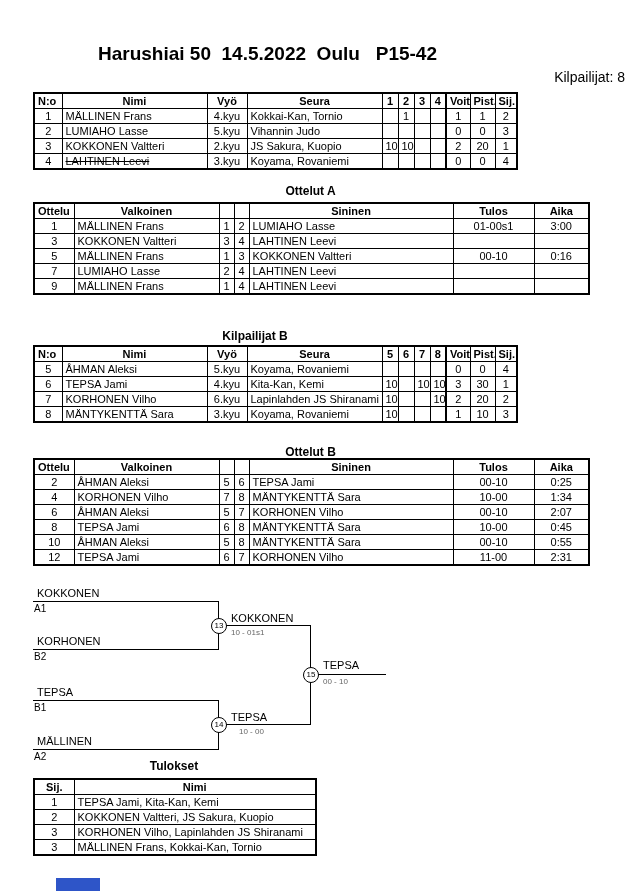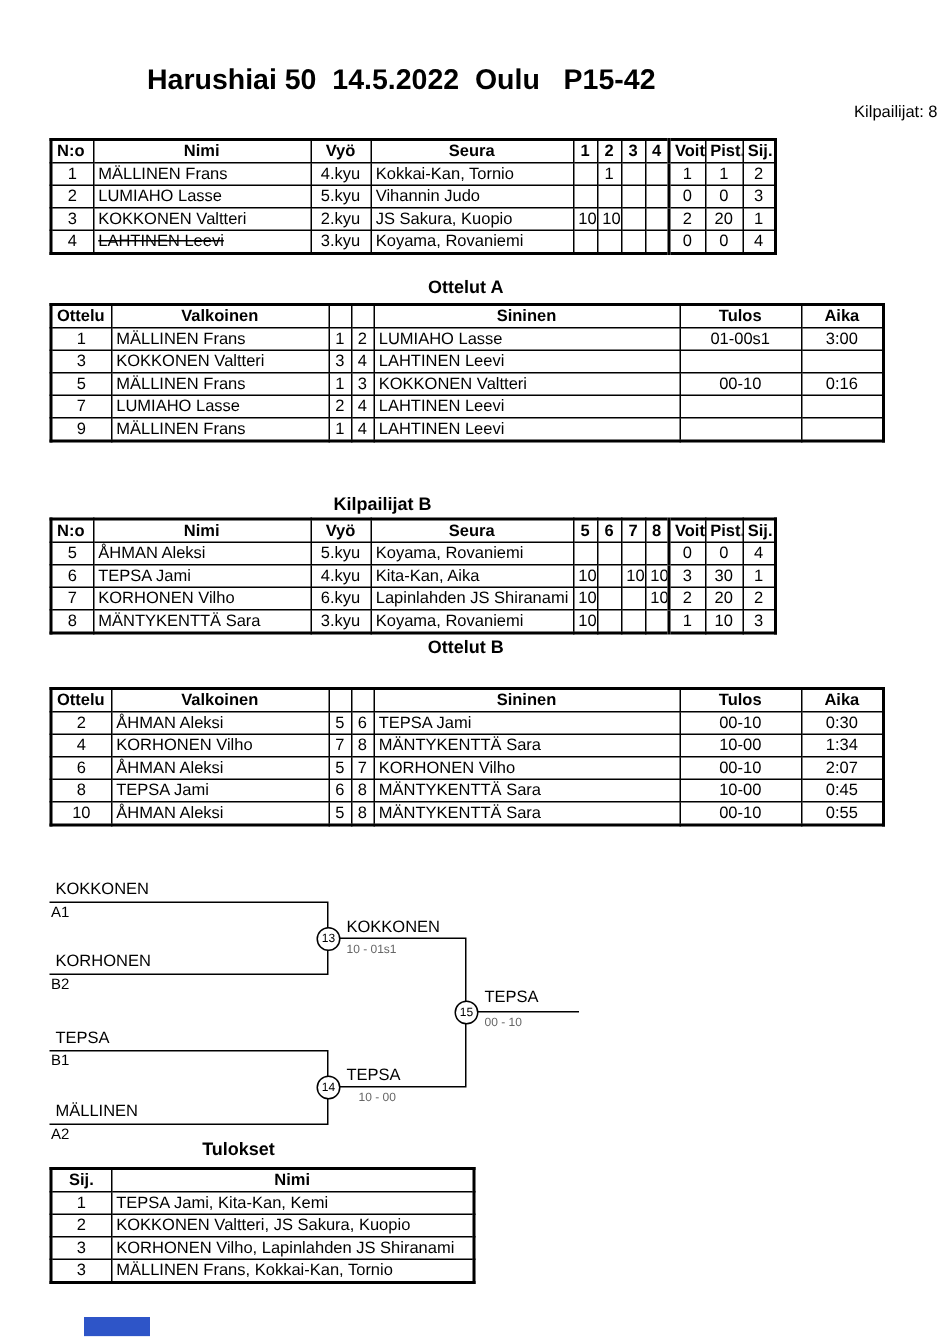--- a/index.html
+++ b/index.html
@@ -1,20 +1,20 @@
 <!DOCTYPE html>
 <html><head>
 <meta charset="utf-8">
 <style>
   html,body{margin:0;padding:0;background:#fff;}
   .page{position:relative;width:630px;height:891px;background:#fff;overflow:hidden;
         font-family:Liberation Sans, sans-serif;color:#000;padding-left:25px;}
   .title{position:absolute;left:0;top:43px;width:535px;text-align:center;
          font-size:19px;font-weight:bold;white-space:pre;}
-  .count{position:absolute;right:30px;top:69px;font-size:11px;}
+  .count{position:absolute;right:30px;top:69px;font-size:14px;}
   .sec{position:absolute;font-weight:bold;font-size:12px;text-align:center;white-space:pre;}
   table{border-collapse:collapse;table-layout:fixed;position:absolute;border:2px solid #000;background:#fff;}
   th,td{border:1px solid #000;font-size:11px;padding:0 3px;height:14px;line-height:14px;
         white-space:nowrap;overflow:hidden;}
   th{font-weight:bold;}
   .c{text-align:center}.l{text-align:left}
   .thick{border-left-width:2px;}
   .strike{text-decoration:line-through;}
   td.ovf{overflow:visible;}
   .bracket{position:absolute;left:33px;top:585px;width:430px;height:180px;}
@@ -233,21 +233,21 @@
           <td class="c"></td>
           <td class="c"></td>
           <td class="c thick">0</td>
           <td class="c">0</td>
           <td class="c">4</td>
         </tr>
         <tr>
           <td class="c">6</td>
           <td class="l">TEPSA Jami</td>
           <td class="c">4.kyu</td>
-          <td class="l">Kita-Kan, Aika</td>
+          <td class="l">Kita-Kan, Kemi</td>
           <td class="c">10</td>
           <td class="c"></td>
           <td class="c">10</td>
           <td class="c">10</td>
           <td class="c thick">3</td>
           <td class="c">30</td>
           <td class="c">1</td>
         </tr>
         <tr>
           <td class="c">7</td>
@@ -271,21 +271,21 @@
           <td class="c"></td>
           <td class="c"></td>
           <td class="c"></td>
           <td class="c thick">1</td>
           <td class="c">10</td>
           <td class="c">3</td>
         </tr>
       </tbody>
     </table>
 
-  <div class="sec" style="left:33px;top:424px;width:555px;">Ottelut B</div>
+  <div class="sec" style="left:33px;top:445px;width:555px;">Ottelut B</div>
   <table style="left:33px;top:458px;width:555px;">
       <colgroup>
         <col style="width: 40px;">
         <col style="width: 145px;">
         <col style="width: 15px;">
         <col style="width: 15px;">
         <col style="width: 204px;">
         <col style="width: 81px;">
         <col style="width: 55px;">
       </colgroup>
@@ -301,21 +301,21 @@
         </tr>
       </thead>
       <tbody>
         <tr>
           <td class="c">2</td>
           <td class="l">ÅHMAN Aleksi</td>
           <td class="c">5</td>
           <td class="c">6</td>
           <td class="l">TEPSA Jami</td>
           <td class="c">00-10</td>
-          <td class="c">0:30</td>
+          <td class="c">0:25</td>
         </tr>
         <tr>
           <td class="c">4</td>
           <td class="l">KORHONEN Vilho</td>
           <td class="c">7</td>
           <td class="c">8</td>
           <td class="l">MÄNTYKENTTÄ Sara</td>
           <td class="c">10-00</td>
           <td class="c">1:34</td>
         </tr>
@@ -338,20 +338,29 @@
           <td class="c">0:45</td>
         </tr>
         <tr>
           <td class="c">10</td>
           <td class="l">ÅHMAN Aleksi</td>
           <td class="c">5</td>
           <td class="c">8</td>
           <td class="l">MÄNTYKENTTÄ Sara</td>
           <td class="c">00-10</td>
           <td class="c">0:55</td>
+        </tr>
+        <tr>
+          <td class="c">12</td>
+          <td class="l">TEPSA Jami</td>
+          <td class="c">6</td>
+          <td class="c">7</td>
+          <td class="l">KORHONEN Vilho</td>
+          <td class="c">11-00</td>
+          <td class="c">2:31</td>
         </tr>
       </tbody>
     </table>
 
   <div class="bracket">
 
     <div class="bk-name" style="left:4px;top:2px;">KOKKONEN</div>
     <div class="hl" style="left:0;top:16px;width:185px;"></div>
     <div class="bk-seed" style="left:1px;top:18px;">A1</div>
     <div class="bk-name" style="left:4px;top:50px;">KORHONEN</div>
@@ -375,21 +384,21 @@
     <div class="bk-score" style="left:206px;top:142px;">10 - 00</div>
     <div class="bk-circle" style="left:178px;top:132px;">14</div>
 
     <div class="vl" style="left:277px;top:40px;height:100px;"></div>
     <div class="bk-win" style="left:290px;top:74px;">TEPSA</div>
     <div class="hl" style="left:277px;top:89px;width:76px;"></div>
     <div class="bk-score" style="left:290px;top:92px;">00 - 10</div>
     <div class="bk-circle" style="left:270px;top:82px;">15</div>
   </div>
 
-  <div class="sec" style="left:18px;top:759px;width:282px;">Tulokset</div>
+  <div class="sec" style="left:33px;top:759px;width:282px;">Tulokset</div>
   <table style="left:33px;top:778px;width:282px;">
       <colgroup>
         <col style="width: 40px;">
         <col style="width: 242px;">
       </colgroup>
       <thead>
         <tr>
           <th class="c">Sij.</th>
           <th class="c">Nimi</th>
         </tr>

